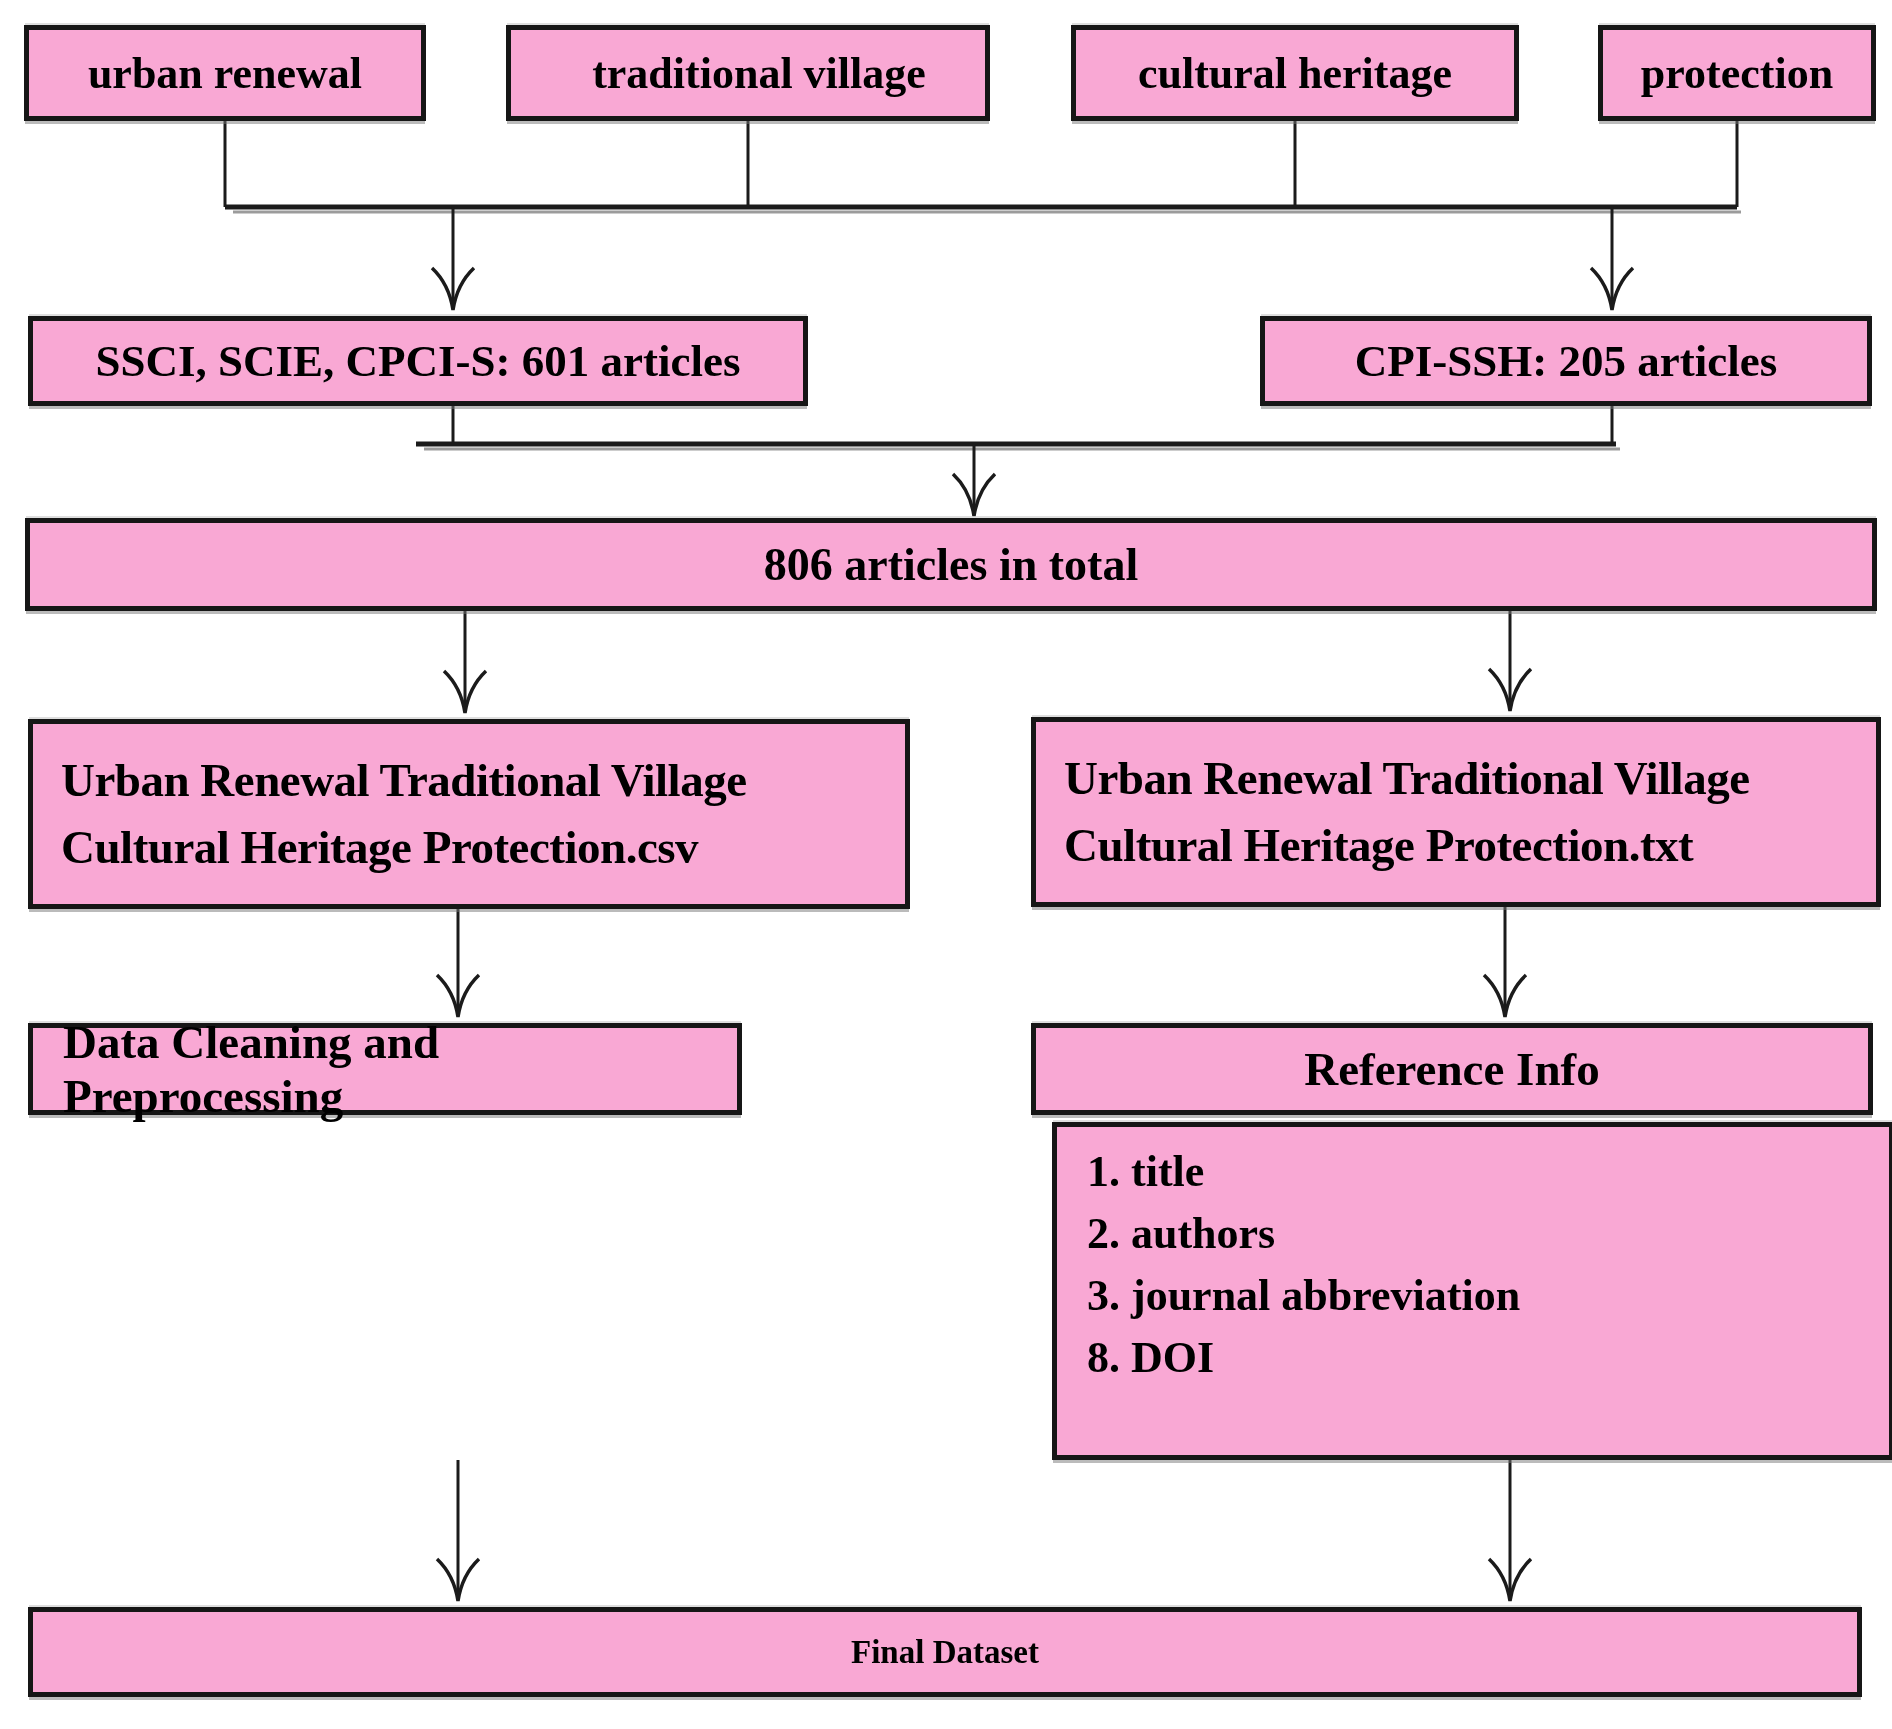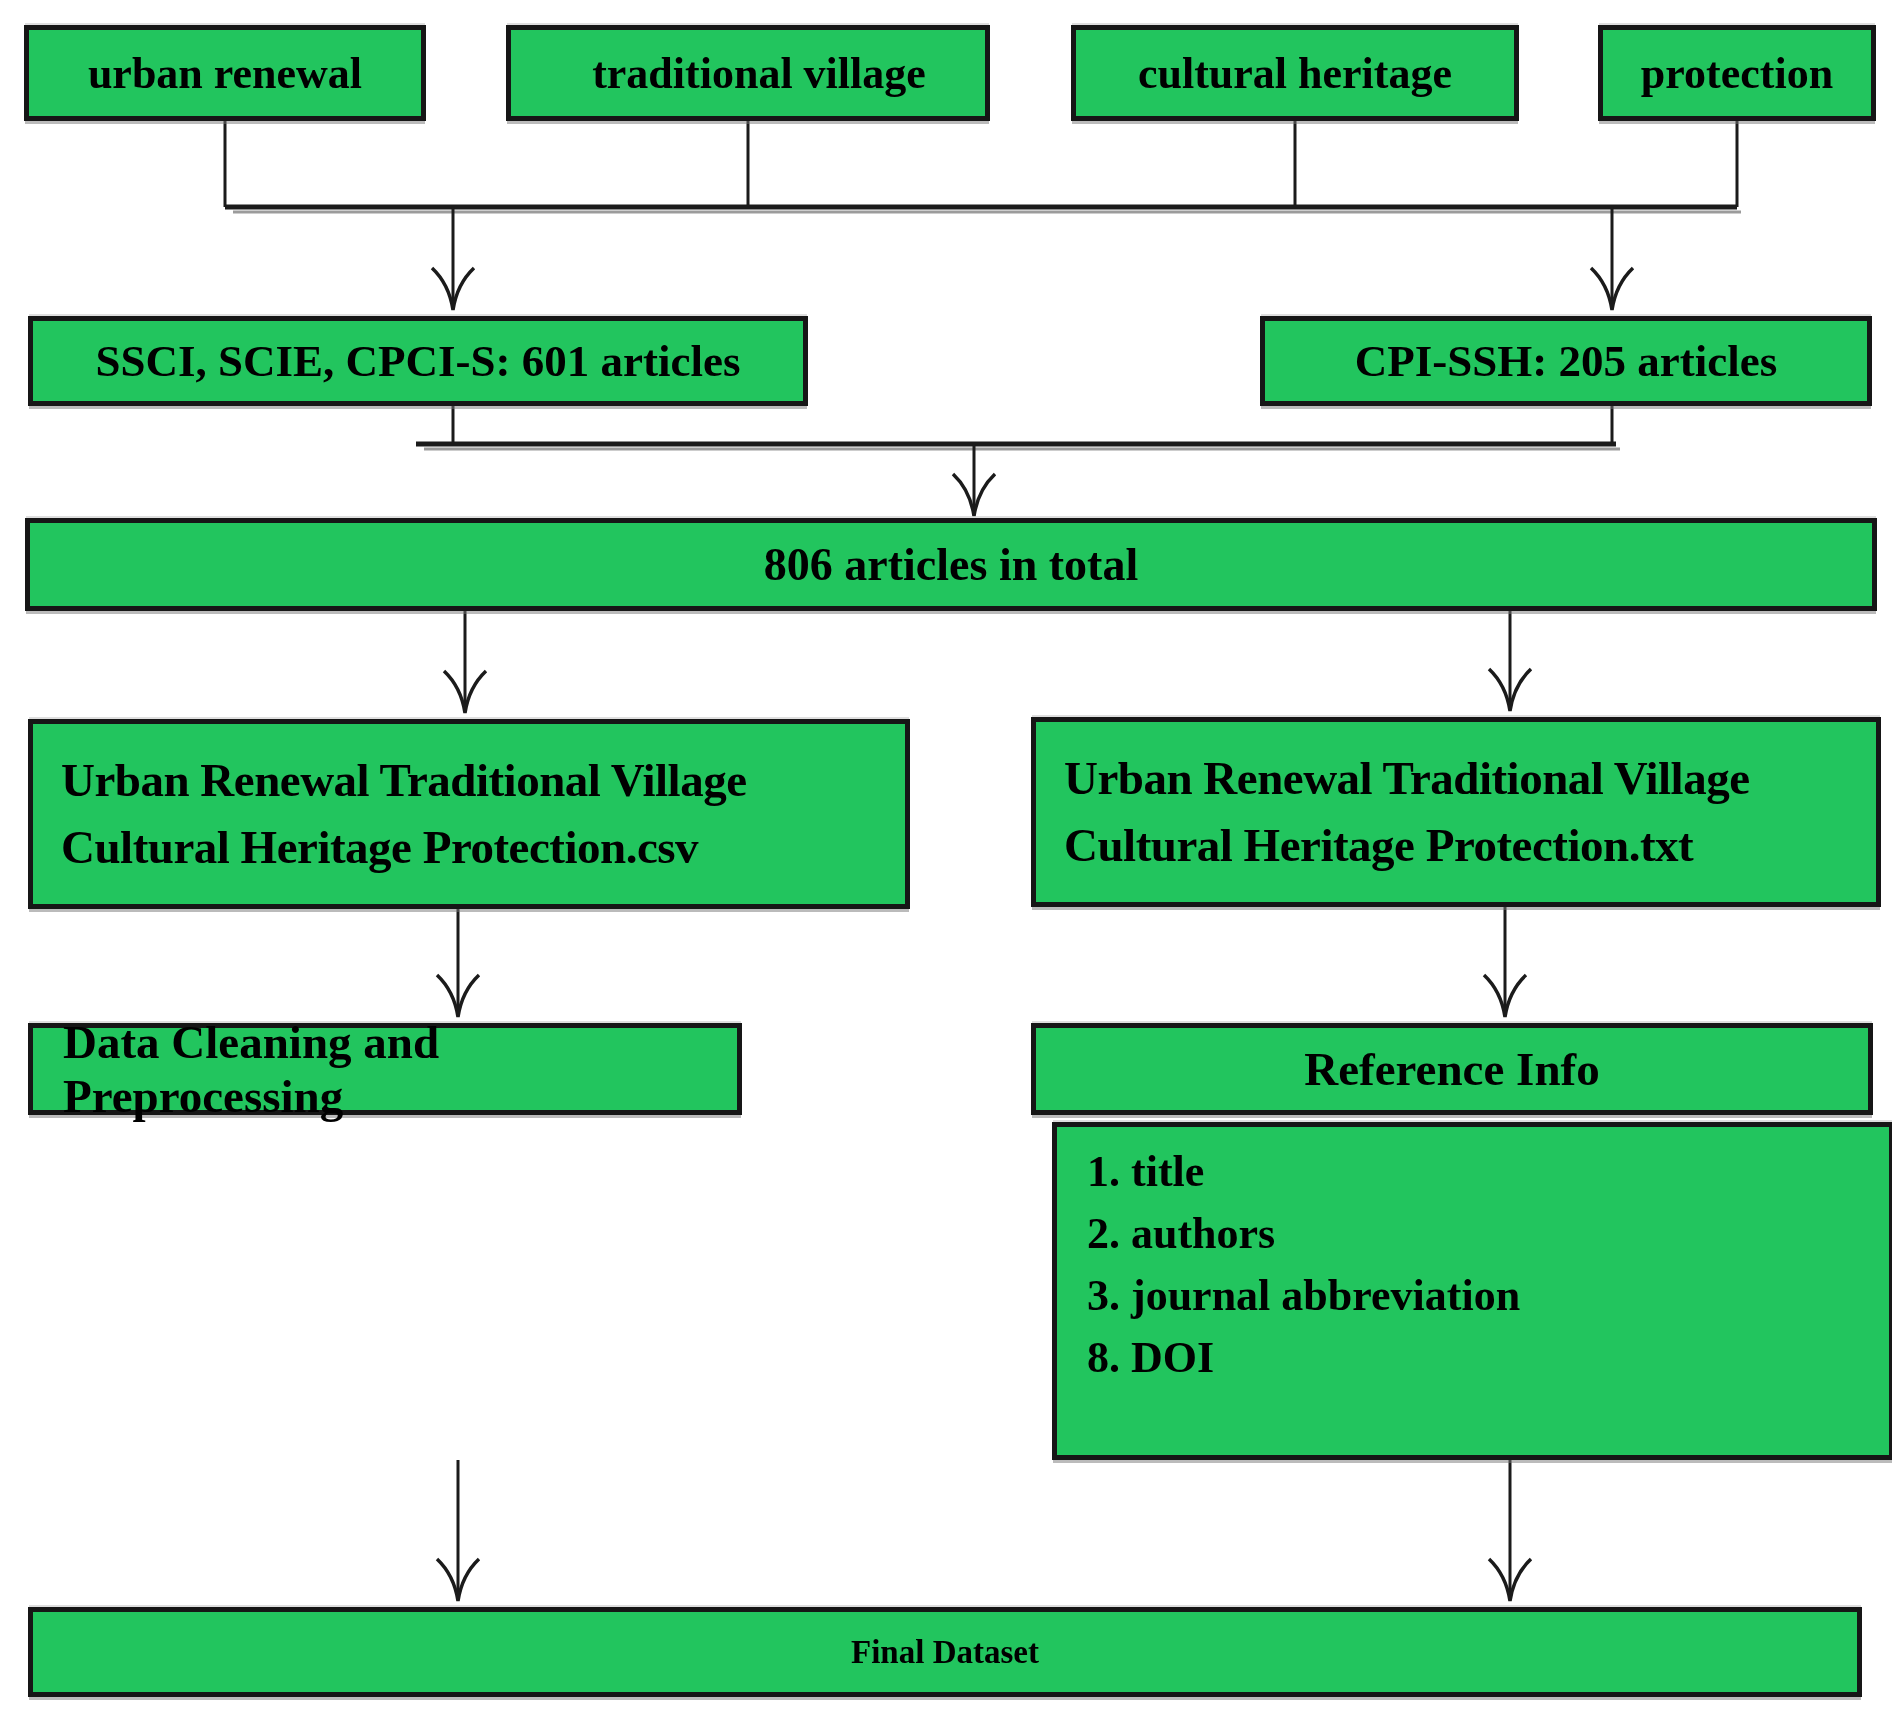--- a/index.html
+++ b/index.html
@@ -11,21 +11,21 @@
     font-family: "Liberation Serif", "DejaVu Serif", serif;
     font-weight: 700;
     color: #000000;
     overflow: hidden;
   }
   #wires { position: absolute; left: 0; top: 0; z-index: 1; }
   .box {
     position: absolute;
     box-sizing: border-box;
     border: 5px solid #161616;
-    background: #22c55e;
+    background: #f9a8d4;
     display: flex;
     align-items: center;
     justify-content: center;
     z-index: 2;
     box-shadow: 0 4px 0 -1px rgba(120,120,120,0.5), 0 -3px 0 -1px rgba(185,185,185,0.45);
   }
   .kw        { font-size: 44px; }
   .result    { font-size: 45px; }
   .total     { font-size: 46px; }
   .file-box  {

